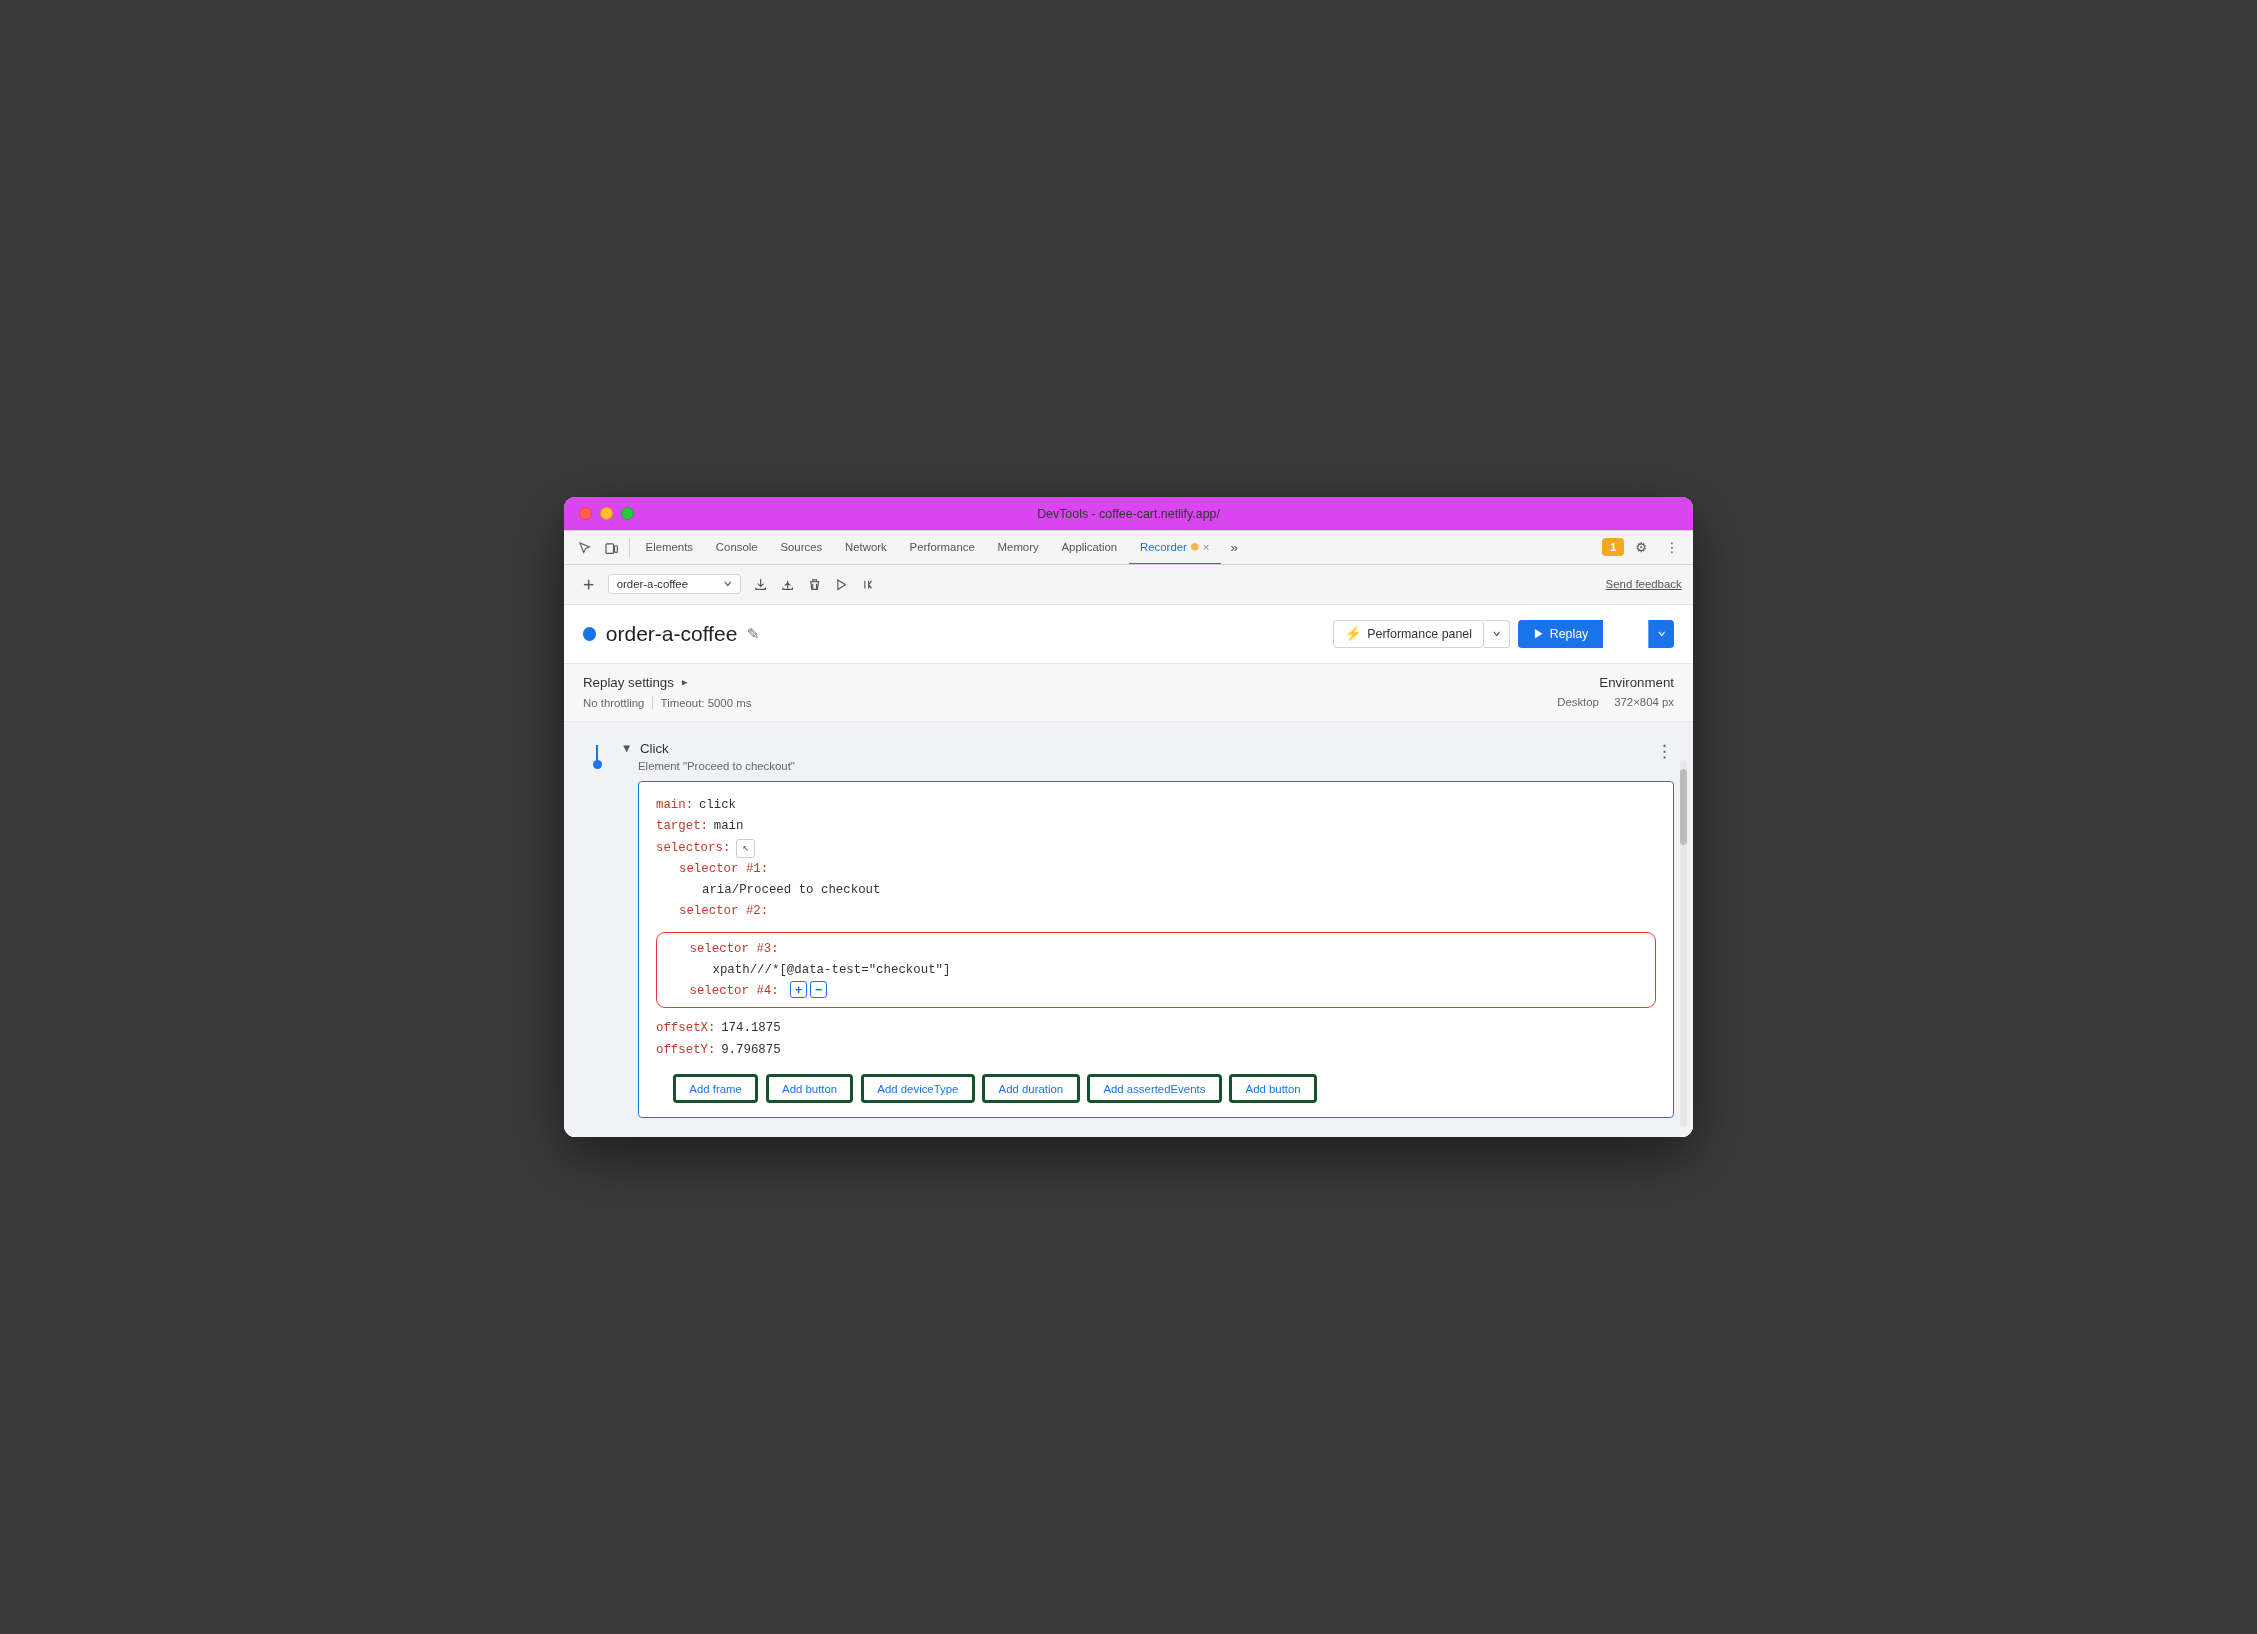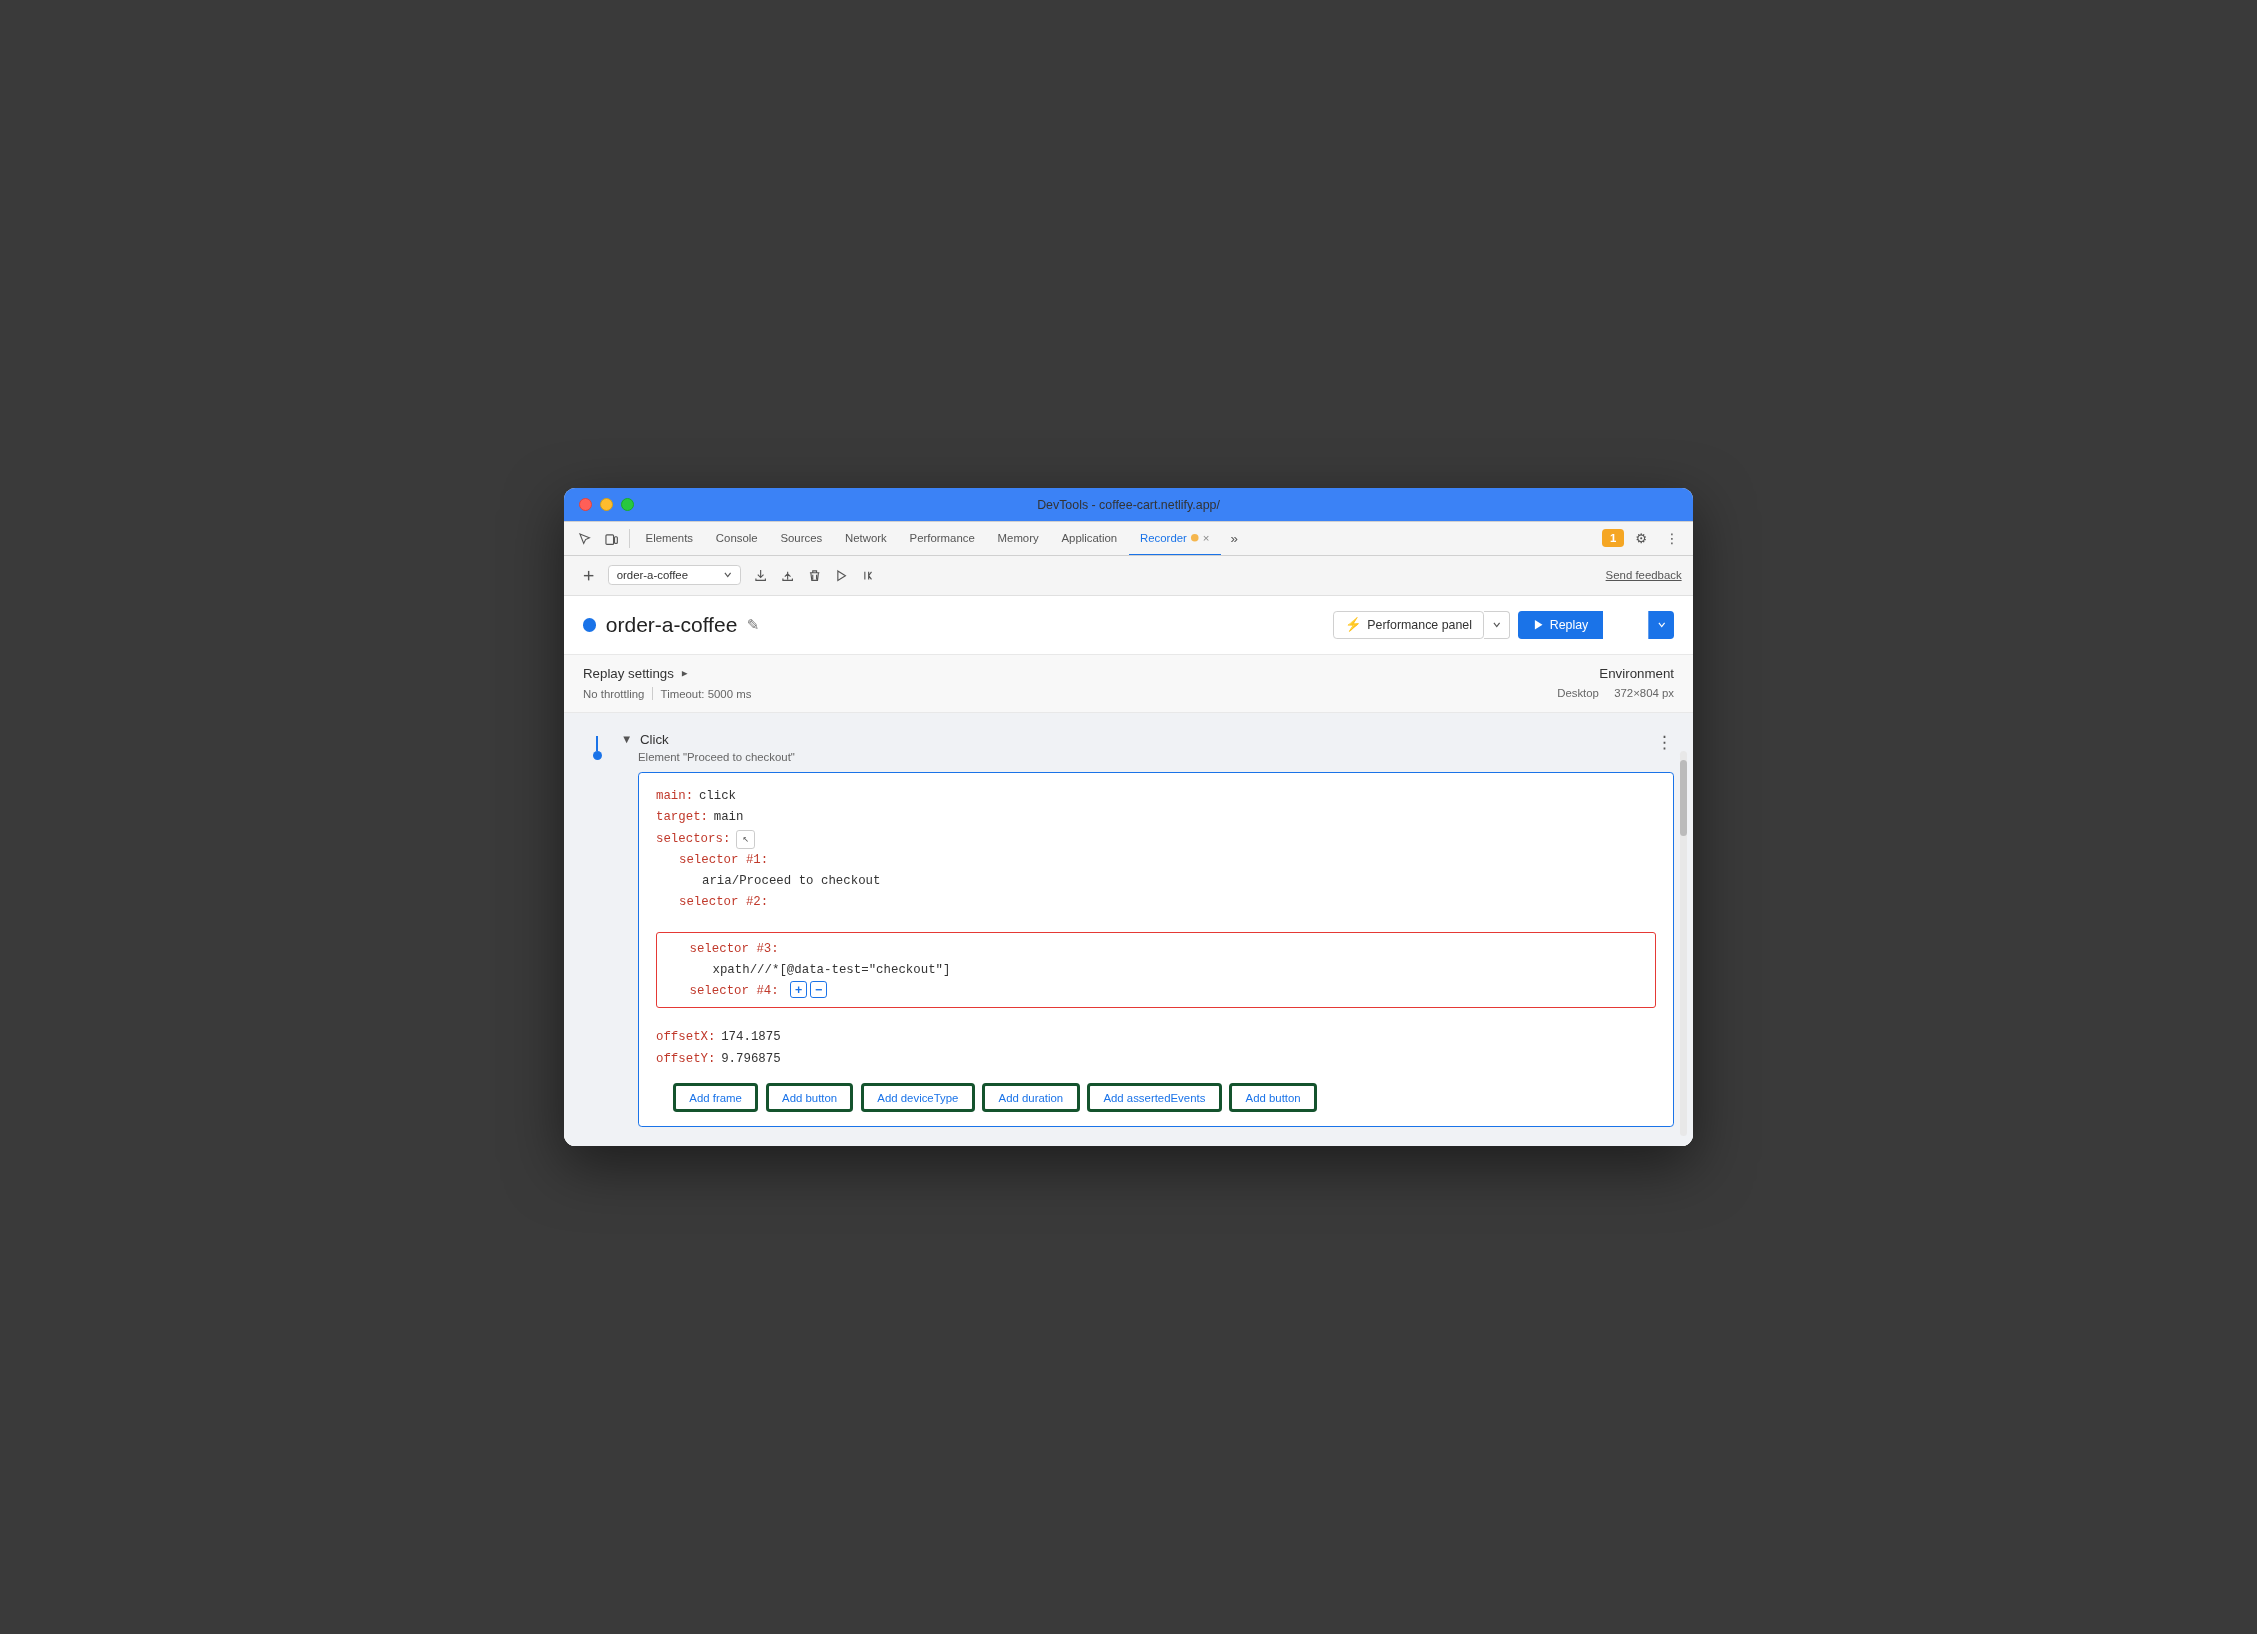--- a/index.html
+++ b/index.html
@@ -13,21 +13,21 @@
     }
     .window {
       width: 1129px;
       background: #f0f0f0;
       border-radius: 11.4px;
       box-shadow: 0 19px 57px rgba(0,0,0,0.5);
       overflow: hidden;
     }
     
     .title-bar {
-      background: #3b82f6;
+      background: #d946ef;
       border-bottom: 1px solid #d0d0d0;
       padding: 9.5px 15px;
       display: flex;
       align-items: center;
       position: relative;
     }
     .traffic-lights {
       display: flex;
       gap: 7.6px;
       margin-right: 11.4px;
@@ -353,23 +353,23 @@
       position: relative;
     }
     .code-line { display: flex; align-items: baseline; gap: 5.7px; }
     .code-key { color: #c0392b; }
     .code-val { color: #333; }
     .code-indent1 { padding-left: 23px; }
     .code-indent2 { padding-left: 46px; }
     
     .selector-highlight {
       border: 1.9px solid #e53935;
-      border-radius: 3px;
+      border-radius: 9px;
       padding: 5.7px 9.5px;
-      margin: 19px 0;
+      margin: 10px 0;
     }
     .selector-highlight .code-line { }
     
     .sel-buttons {
       display: inline-flex;
       gap: 2.9px;
       margin-left: 5.7px;
       vertical-align: middle;
     }
     .sel-btn {

